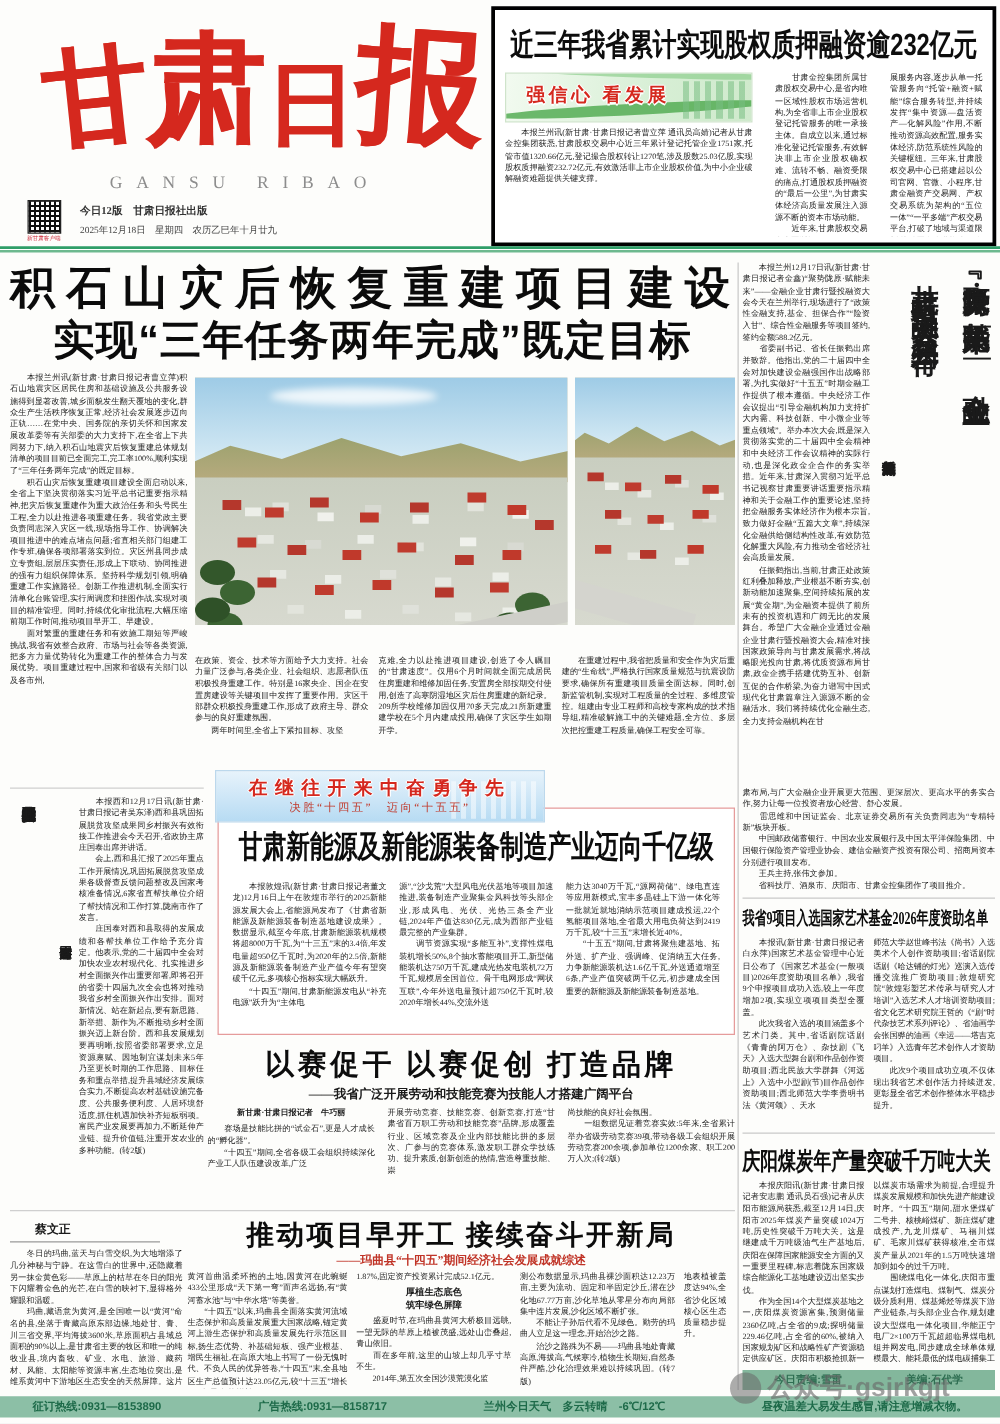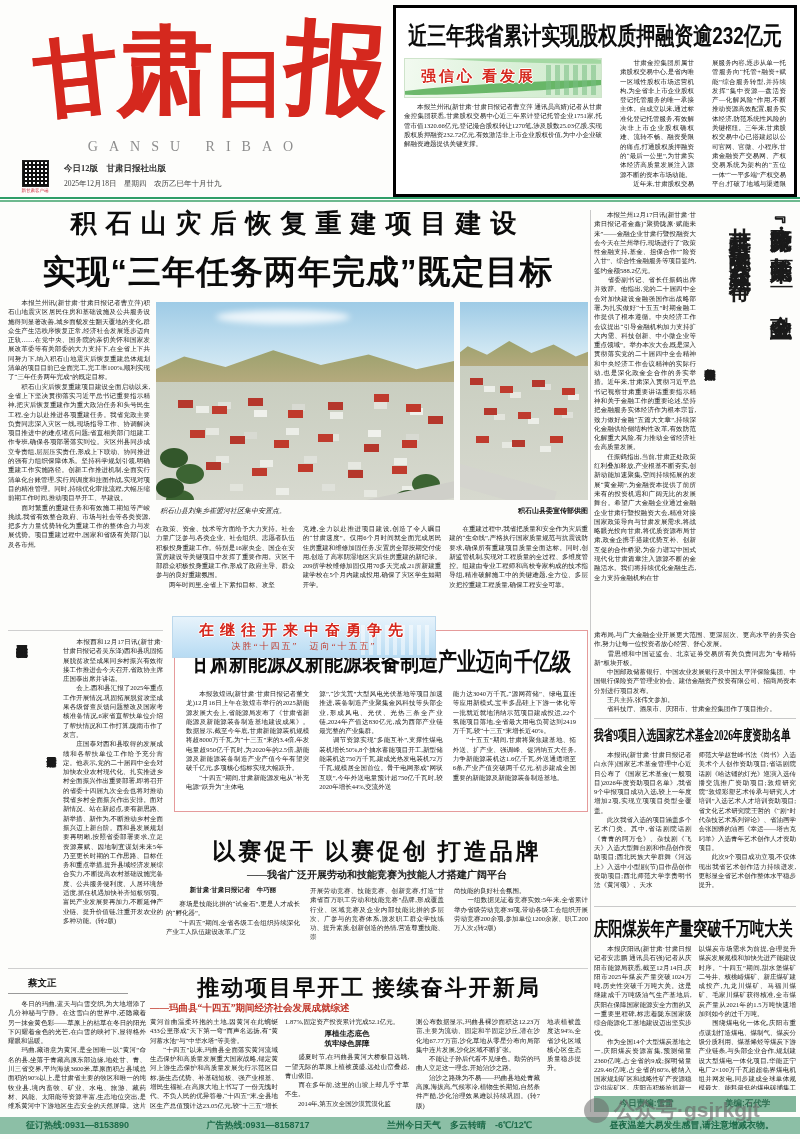--- a/index.html
+++ b/index.html
@@ -54,21 +54,21 @@
  background:linear-gradient(#2f9e68 0,#2f9e68 2px,#fff 2px,#fff 3px,#6db98f 3px,#6db98f 5px)}
 
 
 .left-sec{position:absolute;left:8px;top:206px;width:580px;height:908px}
 .vdiv{position:absolute;left:590px;top:210px;height:902px;border-left:1px solid #c9c9c9}
 .right-sec{position:absolute;left:594px;top:206px;width:202px;height:908px}
 .hdiv{border-top:1px solid #c9c9c9}
 
 
 .lead-h1,.lead-h2{position:absolute;left:0;width:580px;text-align:center;font-family:"Liberation Sans",sans-serif;font-weight:bold;white-space:nowrap;color:#0b0b0b}
-.lead-h1{top:0;font-size:26px;letter-spacing:9px}
+.lead-h1{top:0;font-size:36px;letter-spacing:9px}
 .lead-h2{top:44px;font-size:33px;letter-spacing:1px}
 .lead-col1{position:absolute;left:0;top:92px;width:142px;height:330px}
 .ph{position:absolute;overflow:hidden;background:#cfd3c8}
 .ph1{left:148px;top:96px;width:298px;height:198px}
 .ph2{left:452px;top:96px;width:128px;height:198px}
 .p-sky{position:absolute;left:0;top:0;right:0;height:72px;background:linear-gradient(#9ecbe6,#d9ecf5)}
 .p-cloud{position:absolute;left:20%;top:8px;width:45%;height:14px;background:rgba(255,255,255,.8);border-radius:50%;filter:blur(3px)}
 .p-mtn{position:absolute;left:-10px;top:42px;right:-10px;height:42px;background:linear-gradient(#97a06b,#b8ab7f);clip-path:polygon(0 70%,12% 30%,25% 55%,40% 15%,55% 50%,70% 25%,85% 60%,100% 35%,100% 100%,0 100%)}
 .p-field{position:absolute;left:0;top:80px;right:0;bottom:0;background:linear-gradient(#c9cec0,#d7d9cf)}
 .roof-r{position:absolute;left:22px;top:98px;width:15px;height:8px;background:#b5372c;box-shadow:
@@ -104,42 +104,42 @@
 .xh-b{flex:1;height:320px}
 
 
 .banner-blue{position:absolute;left:164px;top:410px;width:264px;height:42px;z-index:3;
  background:linear-gradient(#e7f3fb,#b7dbf3);border:1px solid #bcd8ec;overflow:hidden;text-align:center}
 .banner-blue::after{content:"";position:absolute;right:4px;top:8px;width:70px;height:30px;
  background:repeating-linear-gradient(90deg,rgba(255,255,255,.5) 0 4px,transparent 4px 8px)}
 .sl-main{margin-top:4px;font-size:15px;font-weight:bold;color:#d5281e;letter-spacing:6px;font-family:"Liberation Sans",sans-serif;
  text-shadow:-1px 0 #fff,1px 0 #fff,0 -1px #fff,0 1px #fff;position:relative;z-index:2}
 .sl-sub{font-size:9px;font-weight:normal;color:#c0392b;letter-spacing:2px;position:relative;z-index:2}
-.energy{position:absolute;left:166px;top:424px;width:414px;height:182px;border:1px solid #e59b9b;background:#fff}
+.energy{position:absolute;left:166px;top:440px;width:414px;height:182px;border:1px solid #e59b9b;background:#fff}
 .en-h{margin-top:14px;text-align:center;font-family:"Liberation Sans",sans-serif;font-weight:bold;font-size:19px;
  transform:scaleY(1.3);transform-origin:center top;white-space:nowrap;color:#0c0c0c}
 .en-cols{position:absolute;left:11px;right:11px;top:58px;bottom:8px;display:flex;gap:10px}
 .en-cols .txt{flex:1}
 
 
 .contest{position:absolute;left:158px;top:630px;width:422px;height:128px}
 .ct-h{text-align:center;font-size:23px;font-weight:bold;letter-spacing:3px;white-space:nowrap;color:#0c0c0c}
 .ct-s{text-align:center;font-size:10px;font-weight:bold;margin-top:1px}
 .ct-cols{position:absolute;left:0;right:0;top:50px;bottom:0;display:flex;gap:10px}
 .ct-cols .col{flex:1;display:flex;flex-direction:column}
 .ct-by{font-size:6.5px;font-weight:bold;text-align:center;margin-bottom:4px}
 .ct-cols .txt{flex:1}
 
 
 .maqu{position:absolute;left:0;top:762px;width:580px;height:146px;border-top:1px solid #cfcfcf}
 .mq-author{position:absolute;left:20px;top:8px;font-size:9.5px;font-weight:bold}
 .mq-rule{position:absolute;left:0;top:24px;width:120px;border-top:1px solid #999}
 .mq-colA{position:absolute;left:0;top:30px;width:138px;height:112px}
 .mq-h{position:absolute;left:142px;top:4px;width:438px;text-align:center;font-size:22px;font-weight:bold;letter-spacing:2px;white-space:nowrap;color:#0c0c0c}
-.mq-s{position:absolute;left:142px;top:33px;width:438px;text-align:left;font-size:9.5px;font-weight:bold;color:#c03427}
+.mq-s{position:absolute;left:142px;top:33px;width:438px;text-align:center;font-size:9.5px;font-weight:bold;color:#c03427}
 .mq-cols{position:absolute;left:142px;top:48px;width:438px;height:94px;display:flex;gap:7px}
 .mq-cB{width:128px}.mq-cC{width:124px;display:flex;flex-direction:column}.mq-cD{width:124px}.mq-cE{width:34px}
 .mq-sub{font-size:7.5px;font-weight:bold;text-align:center;white-space:pre-line;line-height:10px;margin:3px 0}
 
 
 .fin-row{position:absolute;left:0;top:4px;width:202px;height:414px;display:flex;gap:5px}
 .fin-body{width:102px;height:100%}
 .fin-sub{width:16px;font-size:11px;font-weight:bold;margin-top:150px;height:230px}
 .fin-h2{width:33px;font-size:22px;font-weight:bold;letter-spacing:4px;height:100%}
 .fin-h1{width:36px;font-size:22px;font-weight:bold;letter-spacing:1px;height:100%}
@@ -228,24 +228,20 @@
       <div class="p-tree"></div>
       <div class="p-road"></div>
     </div>
     <div class="ph ph2">
       <div class="p-sky"></div>
       <div class="p-mtn"></div>
       <div class="p-field"></div>
       <div class="roof-w"></div>
       <div class="roof-r"></div>
       <div class="p-road"></div>
-    </div>
-    <div class="caps">
-      <span class="cap-l">积石山县刘集乡崔盟河社区集中安置点。</span>
-      <span class="cap-r">积石山县委宣传部供图</span>
     </div>
     <div class="ucols">
       <div class="txt">在政策、资金、技术等方面给予大力支持。社会力量广泛参与,各类企业、社会组织、志愿者队伍积极投身重建工作。特别是16家央企、国企在安置房建设等关键项目中发挥了重要作用。灾区干部群众积极投身重建工作,形成了政府主导、群众参与的良好重建氛围。
 　　两年时间里,全省上下紧扣目标、攻坚</div>
       <div class="txt">克难,全力以赴推进项目建设,创造了令人瞩目的“甘肃速度”。仅用6个月时间就全面完成居民住房重建和维修加固任务,安置房全部按期交付使用,创造了高寒阴湿地区灾后住房重建的新纪录。209所学校维修加固仅用70多天完成,21所新建重建学校在5个月内建成投用,确保了灾区学生如期开学。</div>
       <div class="txt">　　在重建过程中,我省把质量和安全作为灾后重建的“生命线”,严格执行国家质量规范与抗震设防要求,确保所有重建项目质量全面达标。同时,创新监管机制,实现对工程质量的全过程、多维度管控。组建由专业工程师和高校专家构成的技术指导组,精准破解施工中的关键难题,全方位、多层次把控重建工程质量,确保工程安全可靠。</div>
     </div>
 
     <aside class="xihe">
       <div class="xh-h vt">西和县巩固拓展脱贫攻坚成果同乡村振兴有效衔接工作推进会召开</div>

